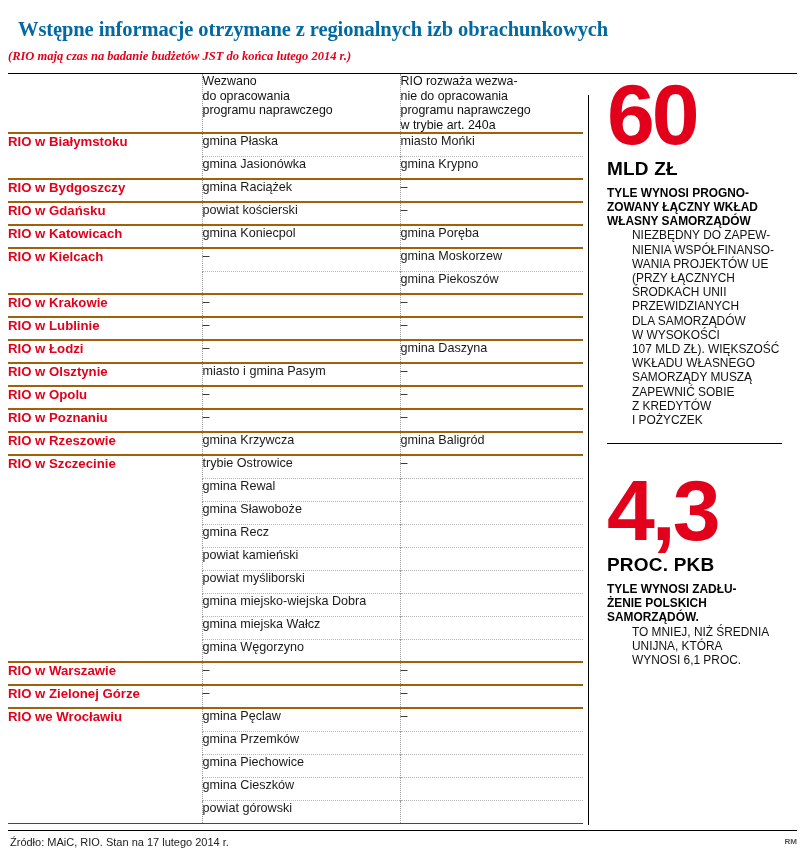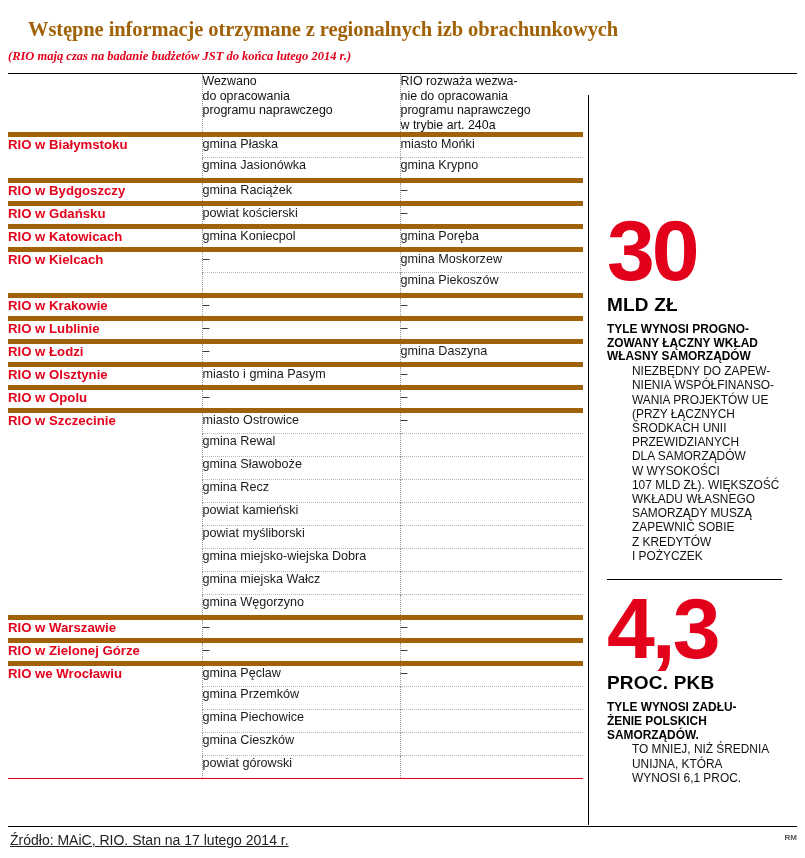--- a/index.html
+++ b/index.html
@@ -16,40 +16,39 @@
   #page {
     position: relative;
     width: 805px;
     height: 858px;
     padding: 0;
   }
   .title {
     font-family: "Liberation Serif", serif;
     font-weight: bold;
     font-size: 20.5px;
-    color: #a16207;
-    padding: 18px 0 0 8px;
+    color: #0369a1;
+    padding: 18px 0 0 18px;
     letter-spacing: -0.1px;
-    margin-left: 20px;
   }
   .subtitle {
     font-family: "Liberation Serif", serif;
     font-style: italic;
     font-weight: bold;
     font-size: 12.5px;
     color: #e3001b;
     padding: 8px 0 0 8px;
   }
   .rule-top {
     margin: 9px 8px 0 8px;
     border-top: 1px solid #000;
   }
   .layout {
     display: flex;
-    align-items: flex-end;
+    align-items: flex-start;
     padding: 0 8px;
   }
   
   .table-wrap {
     width: 575px;
     flex: 0 0 575px;
     position: relative;
   }
   table.maintable {
     width: 100%;
@@ -81,29 +80,28 @@
   }
   .region {
     color: #e3001b;
     font-weight: bold;
     font-size: 13.2px;
     padding: 4px 6px 4px 0px;
     line-height: 15px;
     white-space: nowrap;
   }
   .vline-left { border-left: 1px dotted #9a9a9a; }
-  .redline > td { border-top: 5px solid #a16207; }
+  .redline > td { border-top: 2px solid #a16207; }
   .thinline > td.dotcell { border-top: 1px dotted #b5b5b5; }
   .bottomred > td { border-top: 1px solid #e3001b; }
 
   .source {
-    font-size: 14px;
+    font-size: 11px;
     color: #222;
     padding: 5px 0 0 2px;
-    text-decoration: underline;
   }
   .source-wrap {
     margin: 0 8px;
     border-top: 1px solid #000;
     display: flex;
     justify-content: space-between;
     align-items: flex-start;
   }
   .rm {
     font-size: 8px;
@@ -154,21 +152,21 @@
   }
   .body-txt {
     font-size: 11.9px;
     line-height: 14.2px;
     color: #111;
     padding-top: 0px;
     margin-left: 25px;
   }
   .panel2 {
     margin-top: 16px;
-    padding-top: 8px;
+    padding-top: 26px;
     border-top: 1px solid #000;
   }
   .panel-block { width: 175px; }
 </style>
 </head>
 <body>
 
 <div id="page">
 
   <div class="title">Wstępne informacje otrzymane z regionalnych izb obrachunkowych</div>
@@ -241,22 +239,32 @@
               <td class="region c1">RIO w Olsztynie</td>
               <td class="rowcell c2 vline-left dotcell">miasto i gmina Pasym</td>
               <td class="rowcell c3 vline-left dotcell">–</td>
             </tr>
             <tr class="redline">
               <td class="region c1">RIO w Opolu</td>
               <td class="rowcell c2 vline-left dotcell">–</td>
               <td class="rowcell c3 vline-left dotcell">–</td>
             </tr>
             <tr class="redline">
+              <td class="region c1">RIO w Poznaniu</td>
+              <td class="rowcell c2 vline-left dotcell">–</td>
+              <td class="rowcell c3 vline-left dotcell">–</td>
+            </tr>
+            <tr class="redline">
+              <td class="region c1">RIO w Rzeszowie</td>
+              <td class="rowcell c2 vline-left dotcell">gmina Krzywcza</td>
+              <td class="rowcell c3 vline-left dotcell">gmina Baligród</td>
+            </tr>
+            <tr class="redline">
               <td class="region c1">RIO w Szczecinie</td>
-              <td class="rowcell c2 vline-left dotcell">miasto Ostrowice</td>
+              <td class="rowcell c2 vline-left dotcell">trybie Ostrowice</td>
               <td class="rowcell c3 vline-left dotcell">–</td>
             </tr>
             <tr class="thinline">
               <td class="region c1"></td>
               <td class="rowcell c2 vline-left dotcell">gmina Rewal</td>
               <td class="rowcell c3 vline-left dotcell"></td>
             </tr>
             <tr class="thinline">
               <td class="region c1"></td>
               <td class="rowcell c2 vline-left dotcell">gmina Sławoboże</td>
@@ -332,21 +340,21 @@
               <td></td>
               <td></td>
             </tr>
           </tbody>
       </table>
       <div style="height:6px"></div>
     </div>
 
     <div class="right">
       <div class="panel-block">
-        <div class="bignum">30</div>
+        <div class="bignum">60</div>
         <div class="unit">MLD ZŁ</div>
         <div class="lead">TYLE WYNOSI PROGNO-<br>ZOWANY ŁĄCZNY WKŁAD<br>WŁASNY SAMORZĄDÓW</div>
         <div class="body-txt">NIEZBĘDNY DO ZAPEW-<br>NIENIA WSPÓŁFINANSO-<br>WANIA PROJEKTÓW UE<br>(PRZY ŁĄCZNYCH<br>ŚRODKACH UNII<br>PRZEWIDZIANYCH<br>DLA SAMORZĄDÓW<br>W WYSOKOŚCI<br>107 MLD ZŁ). WIĘKSZOŚĆ<br>WKŁADU WŁASNEGO<br>SAMORZĄDY MUSZĄ<br>ZAPEWNIĆ SOBIE<br>Z KREDYTÓW<br>I POŻYCZEK</div>
       </div>
       <div class="panel-block panel2">
         <div class="bignum">4,3</div>
         <div class="unit">PROC. PKB</div>
         <div class="lead">TYLE WYNOSI ZADŁU-<br>ŻENIE POLSKICH<br>SAMORZĄDÓW.</div>
         <div class="body-txt">TO MNIEJ, NIŻ ŚREDNIA<br>UNIJNA, KTÓRA<br>WYNOSI 6,1 PROC.</div>
       </div>

